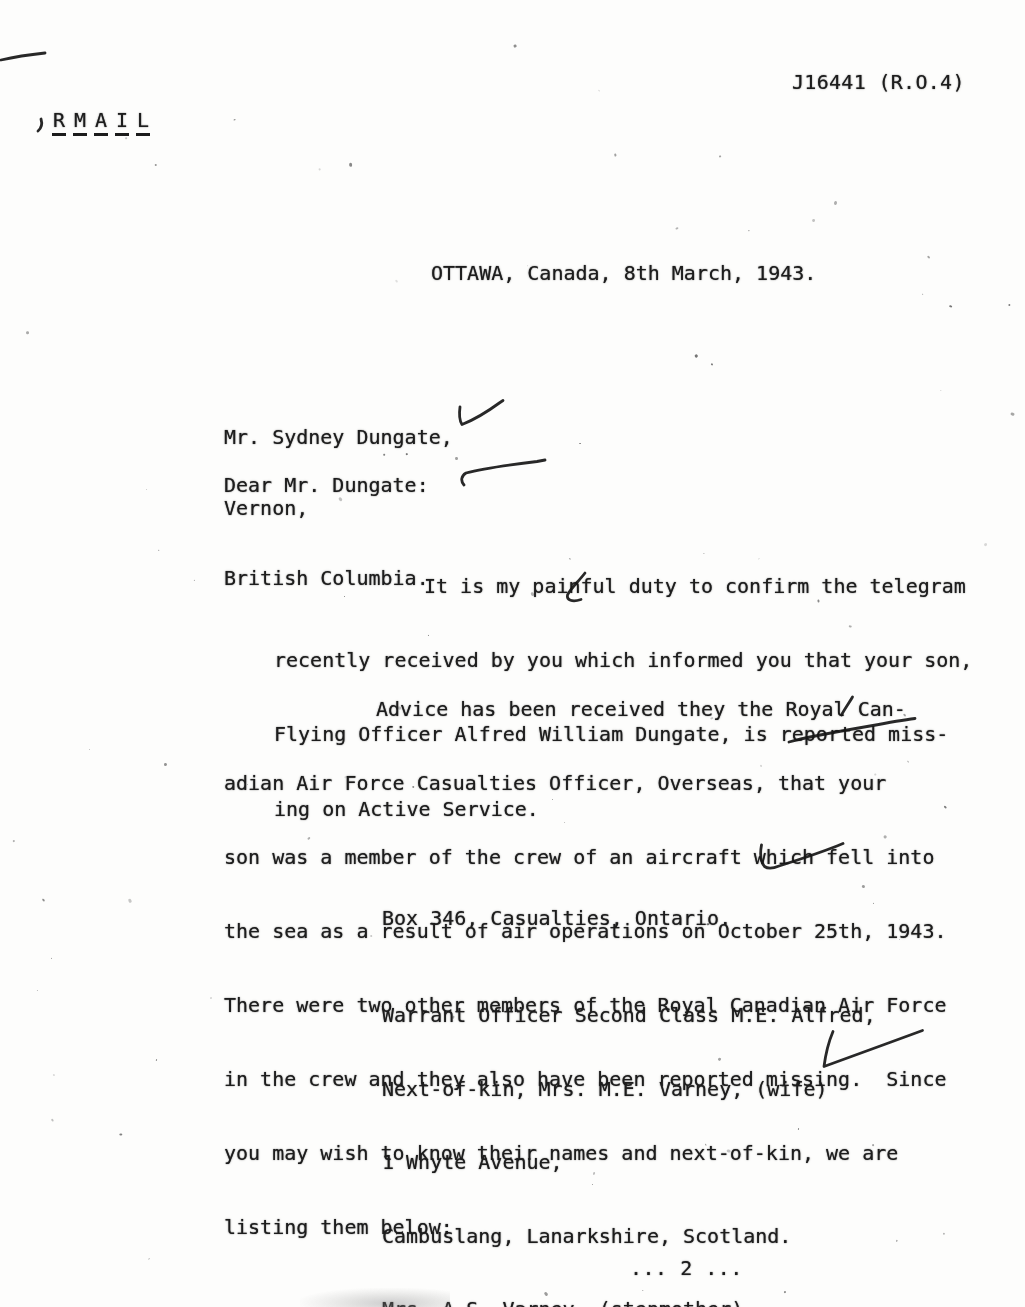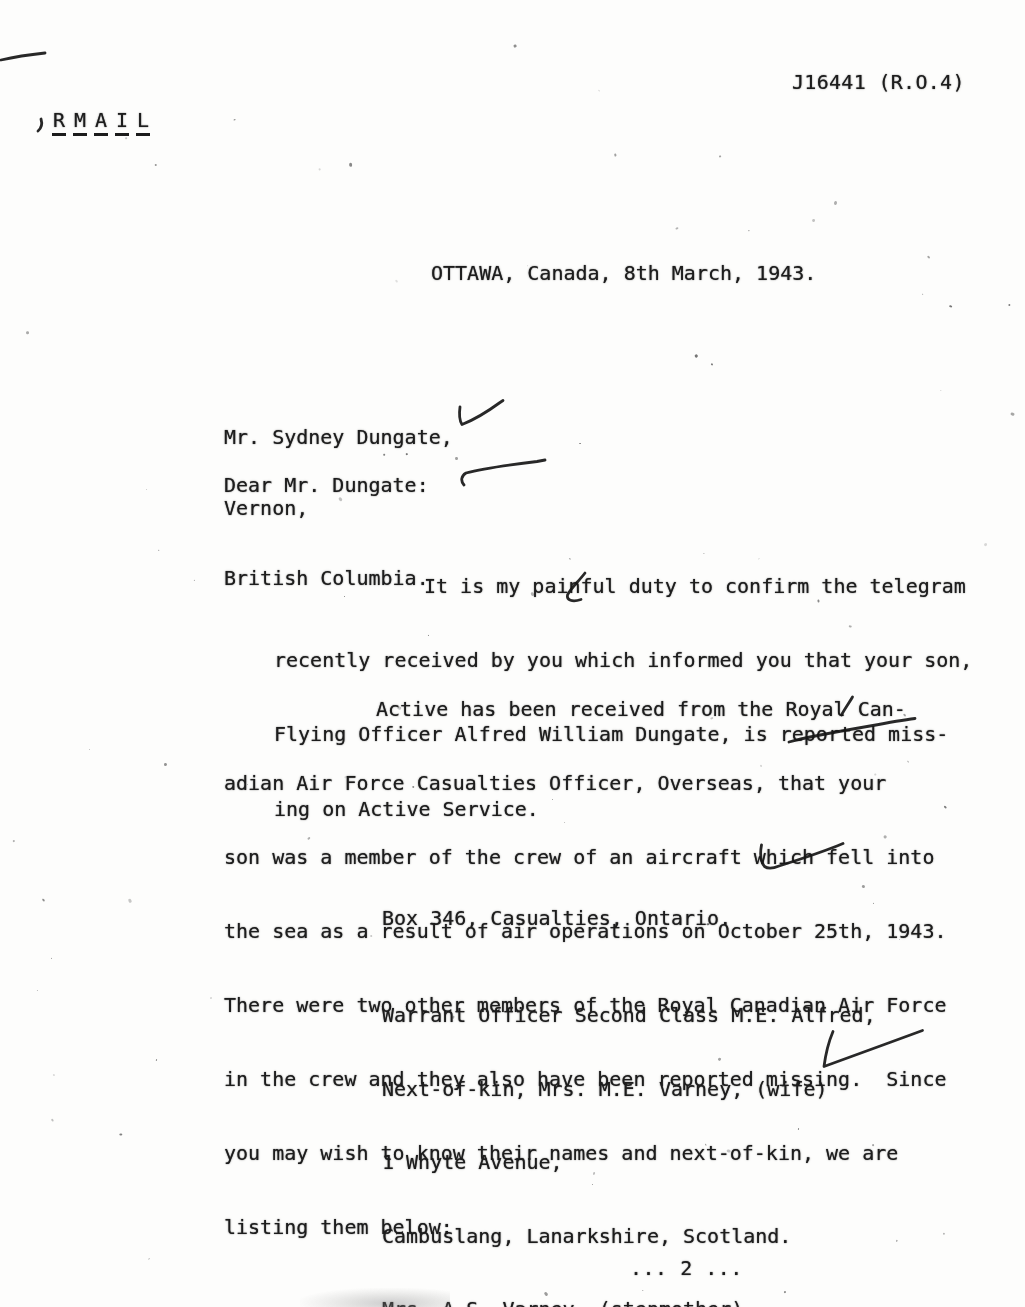--- a/index.html
+++ b/index.html
@@ -99,21 +99,21 @@
     <div class="t salutation">Dear Mr. Dungate:</div>
 
     <div class="t para1">
       <div class="tline indent">It is my painful duty to confirm the telegram</div>
       <div class="tline">recently received by you which informed you that your son,</div>
       <div class="tline">Flying Officer Alfred William Dungate, is reported miss-</div>
       <div class="tline">ing on Active Service.</div>
     </div>
 
     <div class="t para2">
-      <div class="tline indent">Active has been received from the Royal Can-</div>
+      <div class="tline indent">Advice has been received they the Royal Can-</div>
       <div class="tline">adian Air Force Casualties Officer, Overseas, that your</div>
       <div class="tline">son was a member of the crew of an aircraft which fell into</div>
       <div class="tline">the sea as a result of air operations on October 25th, 1943.</div>
       <div class="tline">There were two other members of the Royal Canadian Air Force</div>
       <div class="tline">in the crew and they also have been reported missing.  Since</div>
       <div class="tline">you may wish to know their names and next-of-kin, we are</div>
       <div class="tline">listing them below:</div>
     </div>
 
     <div class="t crew1">

